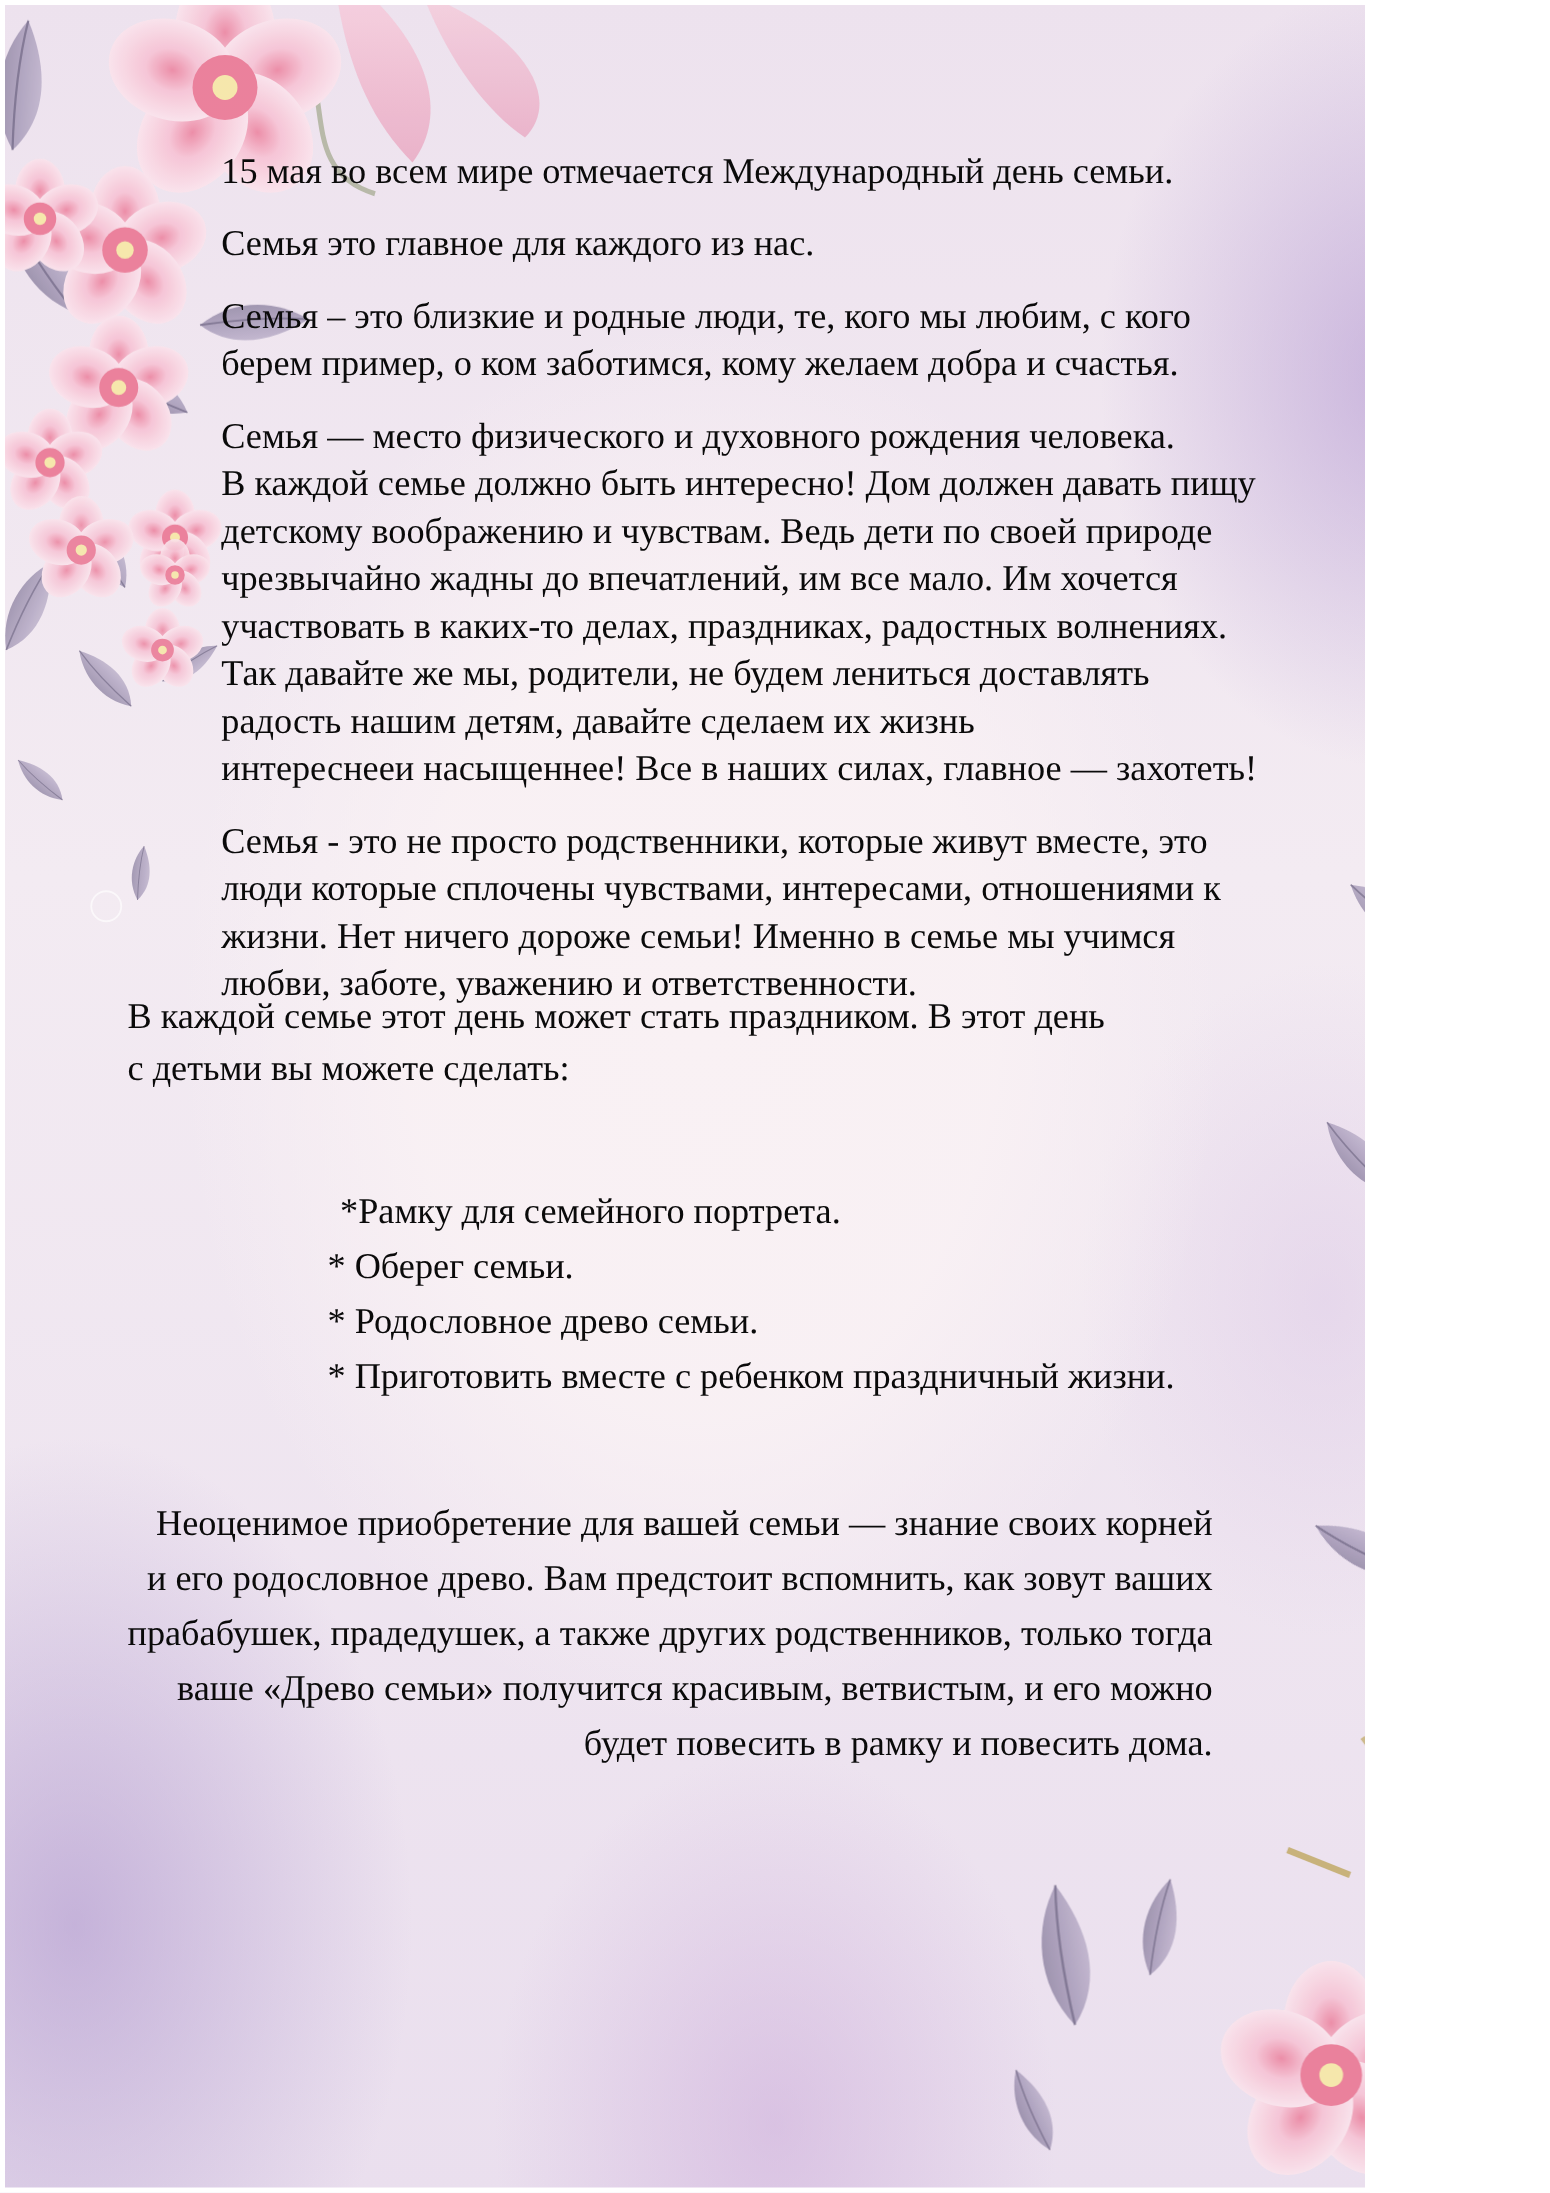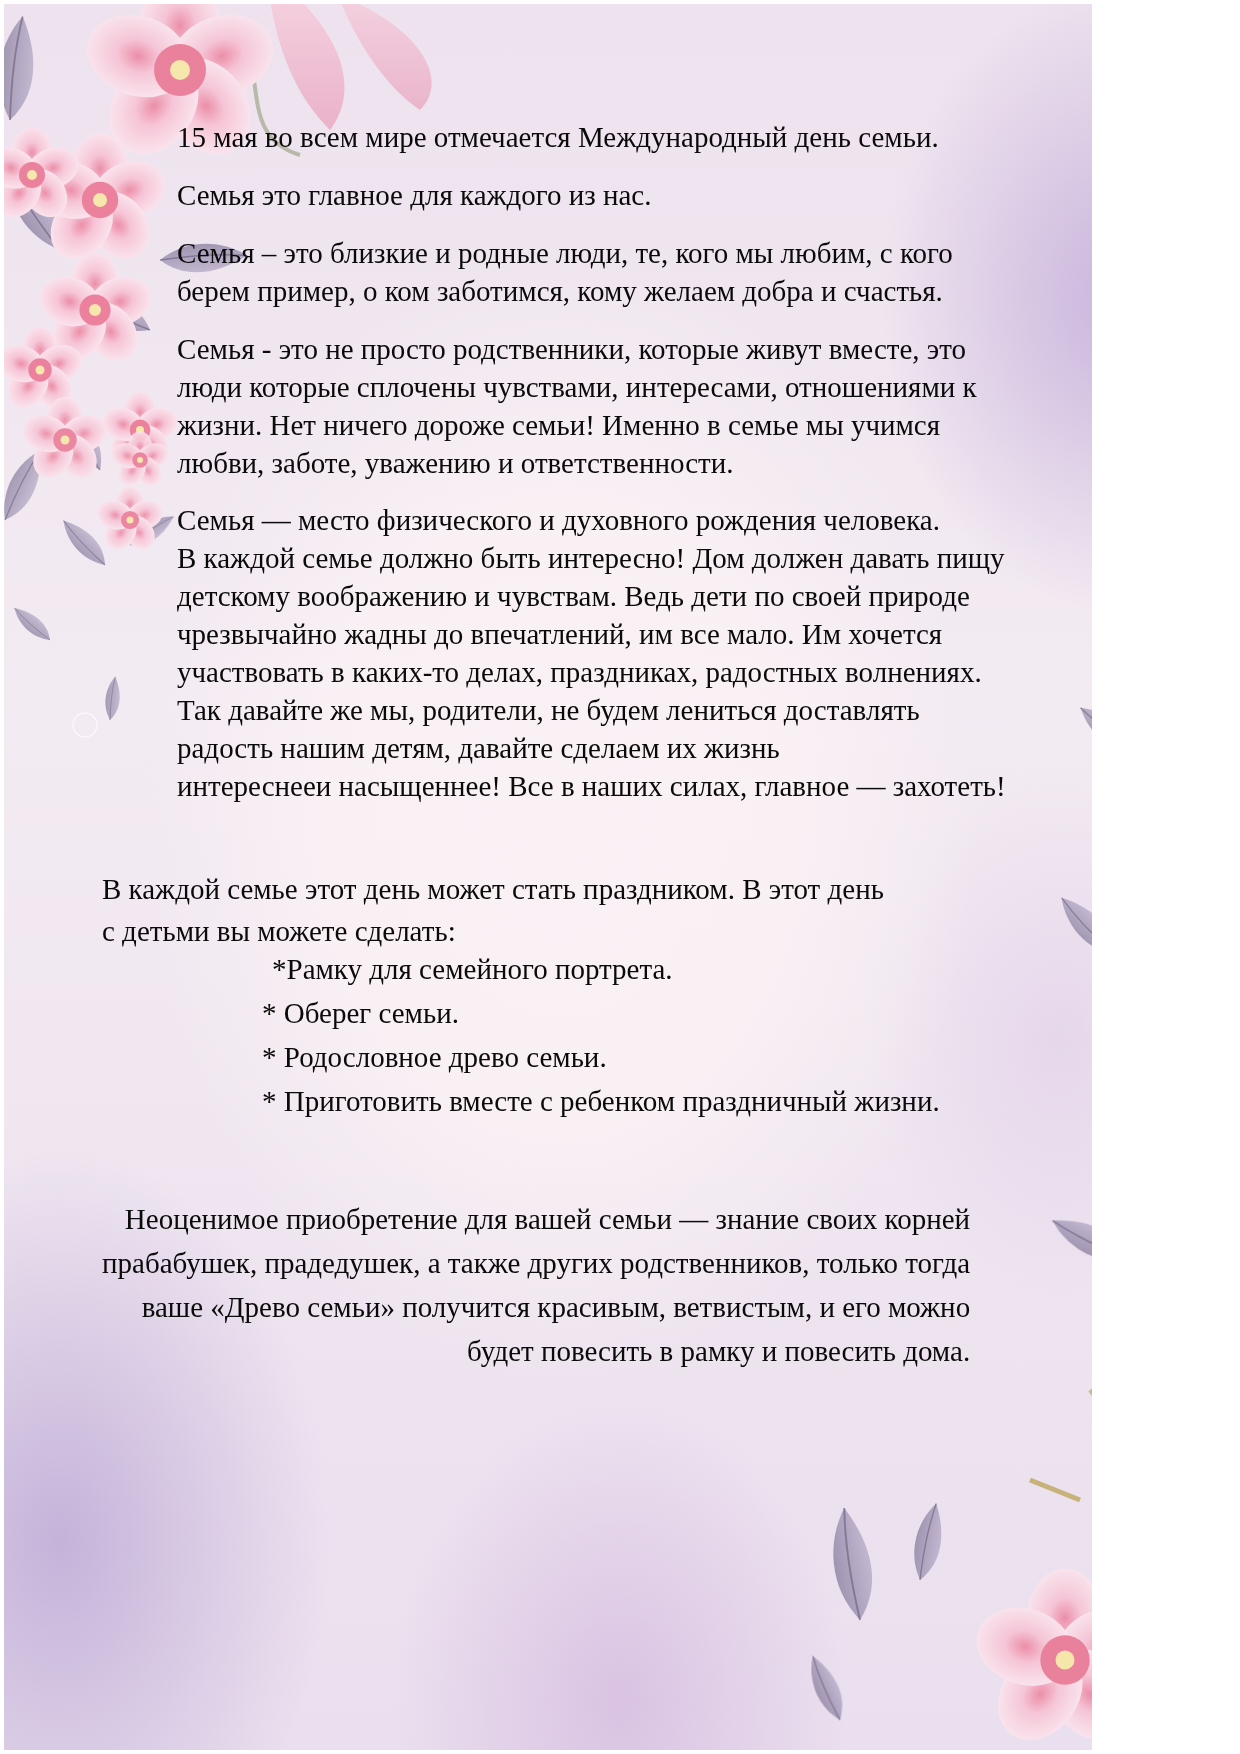--- a/index.html
+++ b/index.html
@@ -29,21 +29,21 @@
 
     
     .text { position: absolute; font-size: 29px; line-height: 38px; white-space: nowrap; }
     .p { margin: 0; }
     .p .line { display: block; }
 
     #block-intro   { left: 177px; top: 118px; }
     #block-intro .p { margin-bottom: 20px; }
     #block-intro .p.tight { margin-bottom: 19px; }
 
-    #block-wants   { left: 102px; top: 868px; line-height: 42px; }
+    #block-wants   { left: 102px; top: 792px; line-height: 42px; }
     #block-list    { left: 214px; top: 947px; line-height: 44px; margin-left: 48px; }
     #block-list .first { padding-left: 10px; }
     #block-roots   { left: 102px; top: 1197px; line-height: 44px; text-align: right; }
   </style>
 </head>
 <body>
 
 <div class="page">
 
   <div class="deco">
@@ -147,50 +147,51 @@
     <p class="p">
       <span class="line">15 мая во всем мире отмечается Международный день семьи.</span>
     </p>
     <p class="p">
       <span class="line">Семья это главное для каждого из нас.</span>
     </p>
     <p class="p">
       <span class="line">Семья – это близкие и родные люди, те, кого мы любим, с кого</span>
       <span class="line">берем пример, о ком заботимся, кому желаем добра и счастья.</span>
     </p>
-    <p class="p tight">
-      <span class="line">Семья - это не просто родственники, которые живут вместе, это</span>
-      <span class="line">люди которые сплочены чувствами, интересами, отношениями к</span>
-      <span class="line">жизни. Нет ничего дороже семьи! Именно в семье мы учимся</span>
-      <span class="line">любви, заботе, уважению и ответственности.</span>
-    </p>
     <p class="p">
       <span class="line">Семья — место физического и духовного рождения человека.</span>
       <span class="line">В каждой семье должно быть интересно! Дом должен давать пищу</span>
       <span class="line">детскому воображению и чувствам. Ведь дети по своей природе</span>
       <span class="line">чрезвычайно жадны до впечатлений, им все мало. Им хочется</span>
       <span class="line">участвовать в каких-то делах, праздниках, радостных волнениях.</span>
       <span class="line">Так давайте же мы, родители, не будем лениться доставлять</span>
       <span class="line">радость нашим детям, давайте сделаем их жизнь</span>
       <span class="line">интереснееи насыщеннее! Все в наших силах, главное — захотеть!</span>
+    </p>
+    <p class="p tight">
+      <span class="line">Семья - это не просто родственники, которые живут вместе, это</span>
+      <span class="line">люди которые сплочены чувствами, интересами, отношениями к</span>
+      <span class="line">жизни. Нет ничего дороже семьи! Именно в семье мы учимся</span>
+      <span class="line">любви, заботе, уважению и ответственности.</span>
     </p>
   </div>
 
   <div class="text" id="block-wants">
     <span class="line" style="display:block">В каждой семье этот день может стать праздником. В этот день</span>
     <span class="line" style="display:block">с детьми вы можете сделать:</span>
   </div>
 
   <div class="text" id="block-list">
     <span class="line first" style="display:block">*Рамку для семейного портрета.</span>
     <span class="line" style="display:block">* Оберег семьи.</span>
     <span class="line" style="display:block">* Родословное древо семьи.</span>
     <span class="line" style="display:block">* Приготовить вместе с ребенком праздничный жизни.</span>
   </div>
 
   <div class="text" id="block-roots">
     <span class="line" style="display:block">Неоценимое приобретение для вашей семьи — знание своих корней</span>
+    <span class="line" style="display:block">и его родословное древо. Вам предстоит вспомнить, как зовут ваших</span>
     <span class="line" style="display:block">прабабушек, прадедушек, а также других родственников, только тогда</span>
     <span class="line" style="display:block">ваше «Древо семьи» получится красивым, ветвистым, и его можно</span>
     <span class="line" style="display:block">будет повесить в рамку и повесить дома.</span>
   </div>
 
 </div>
 
 </body></html>

